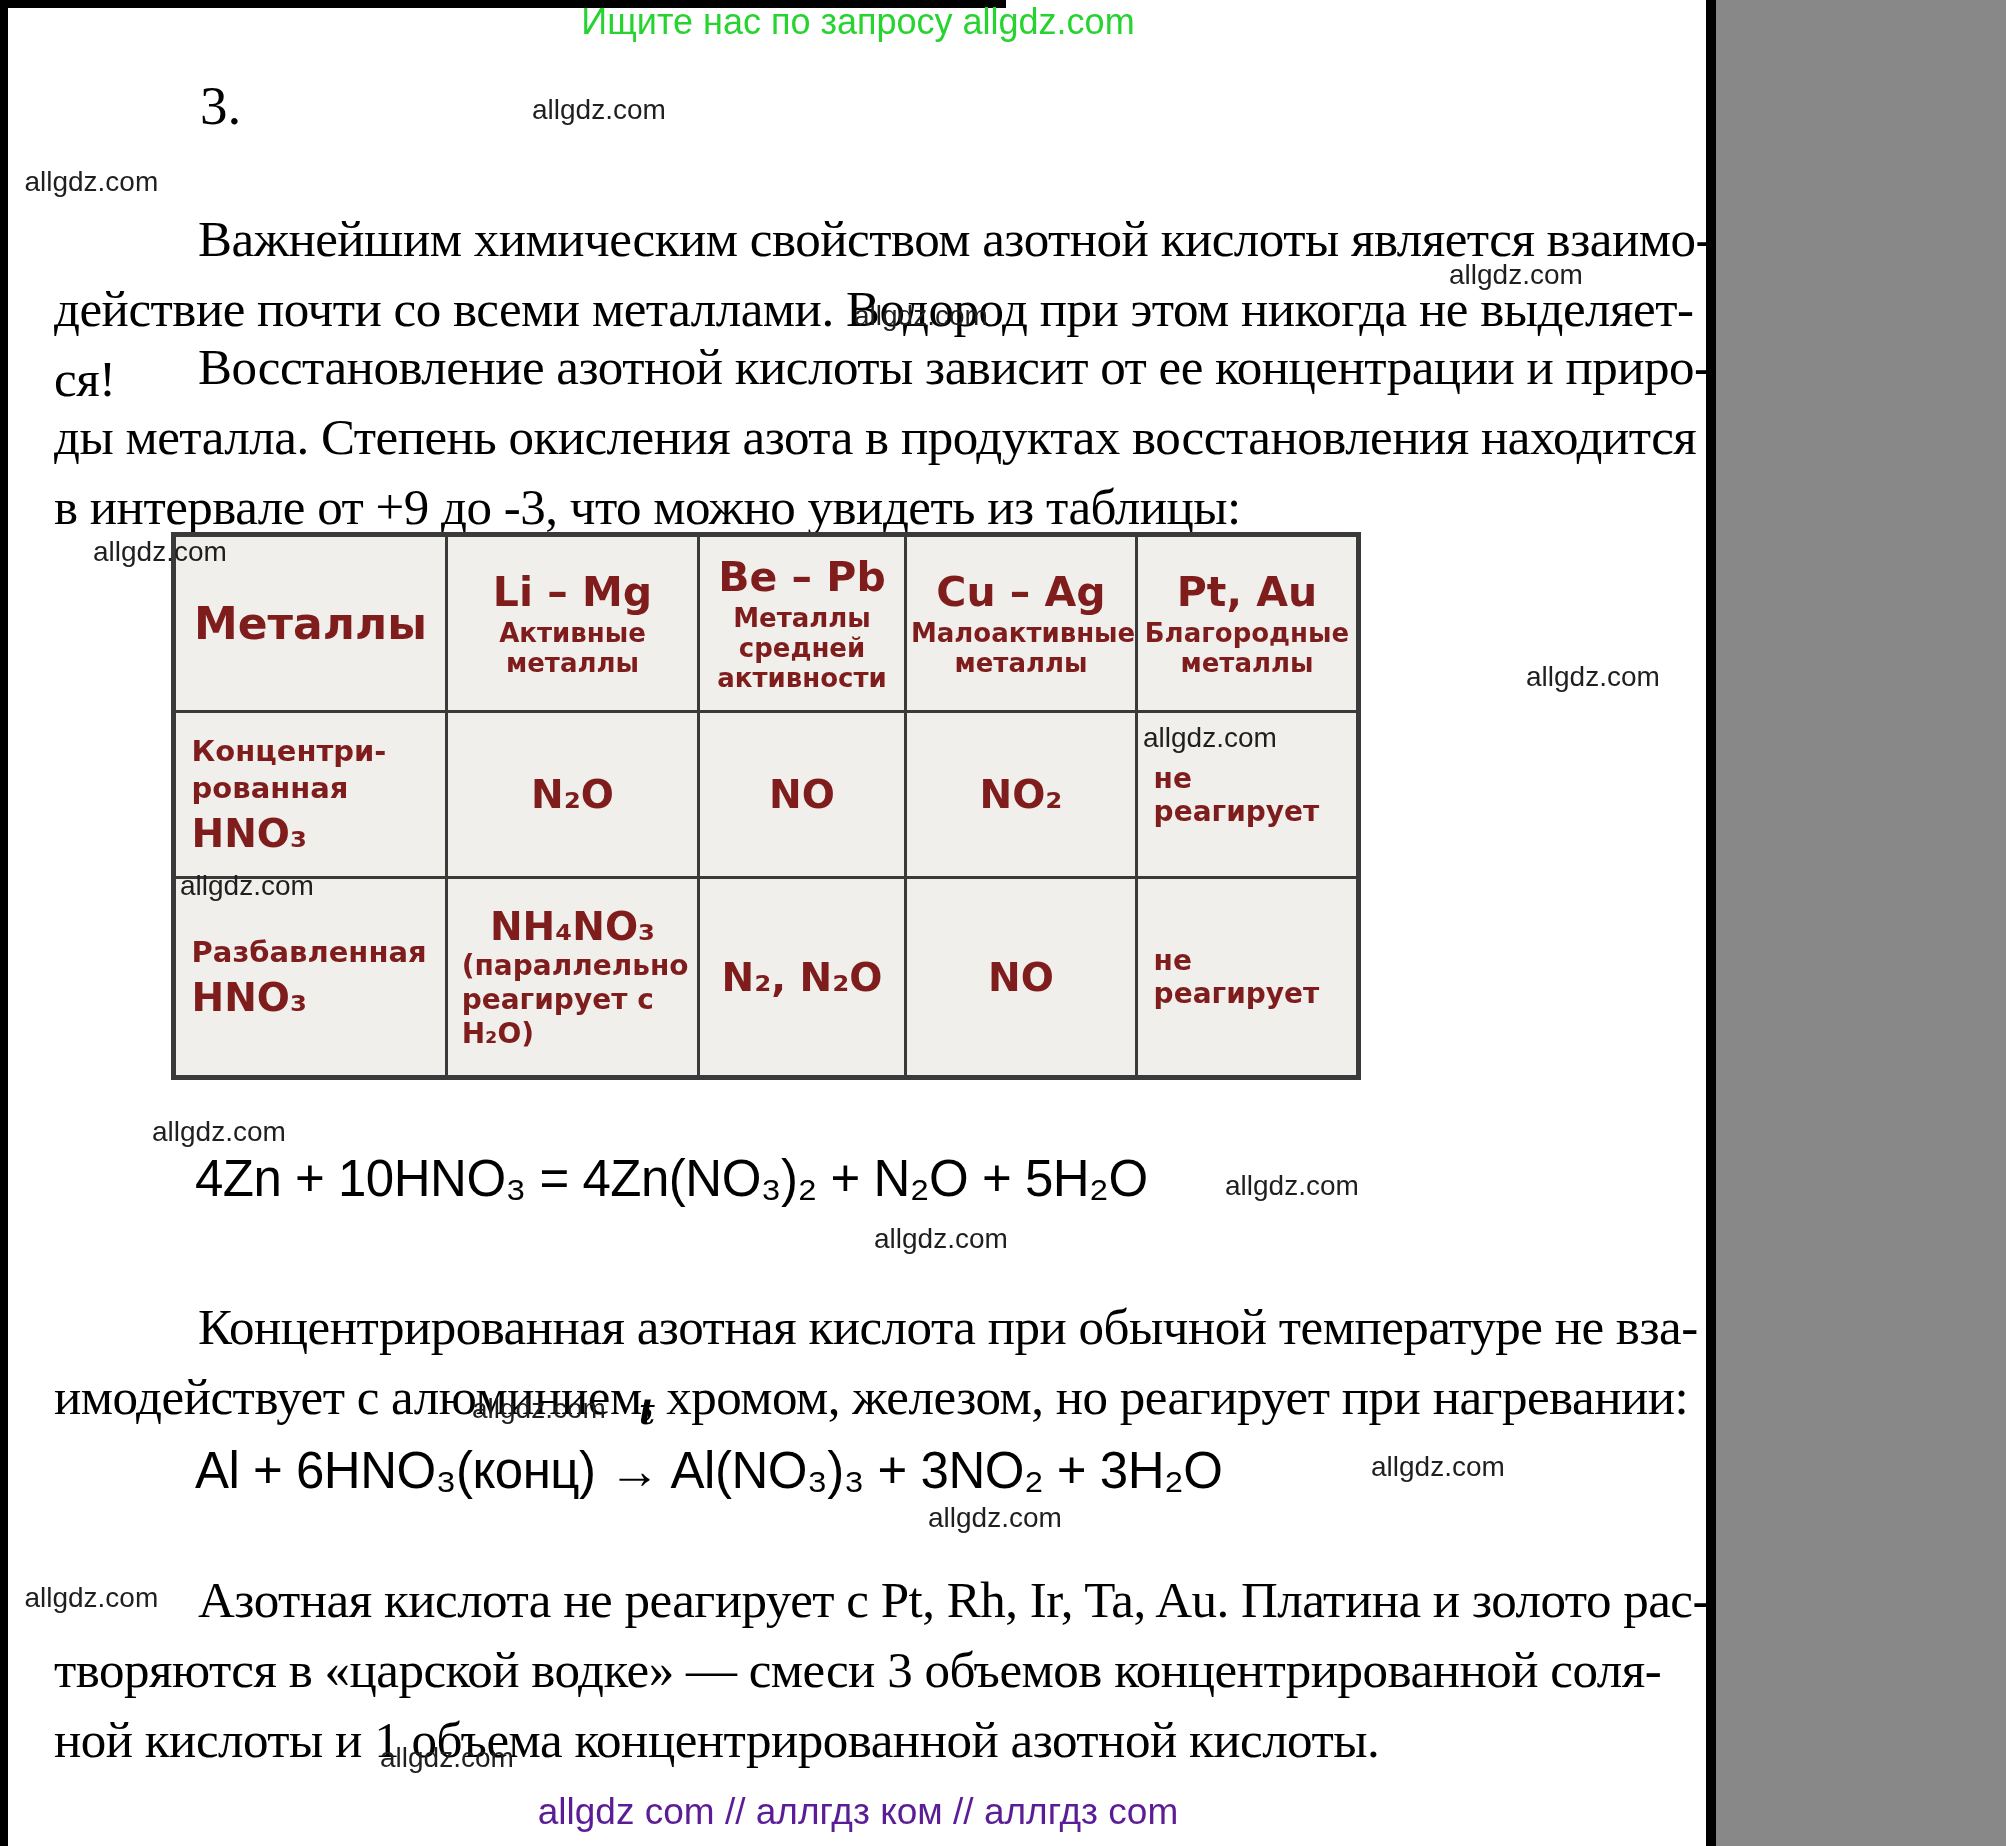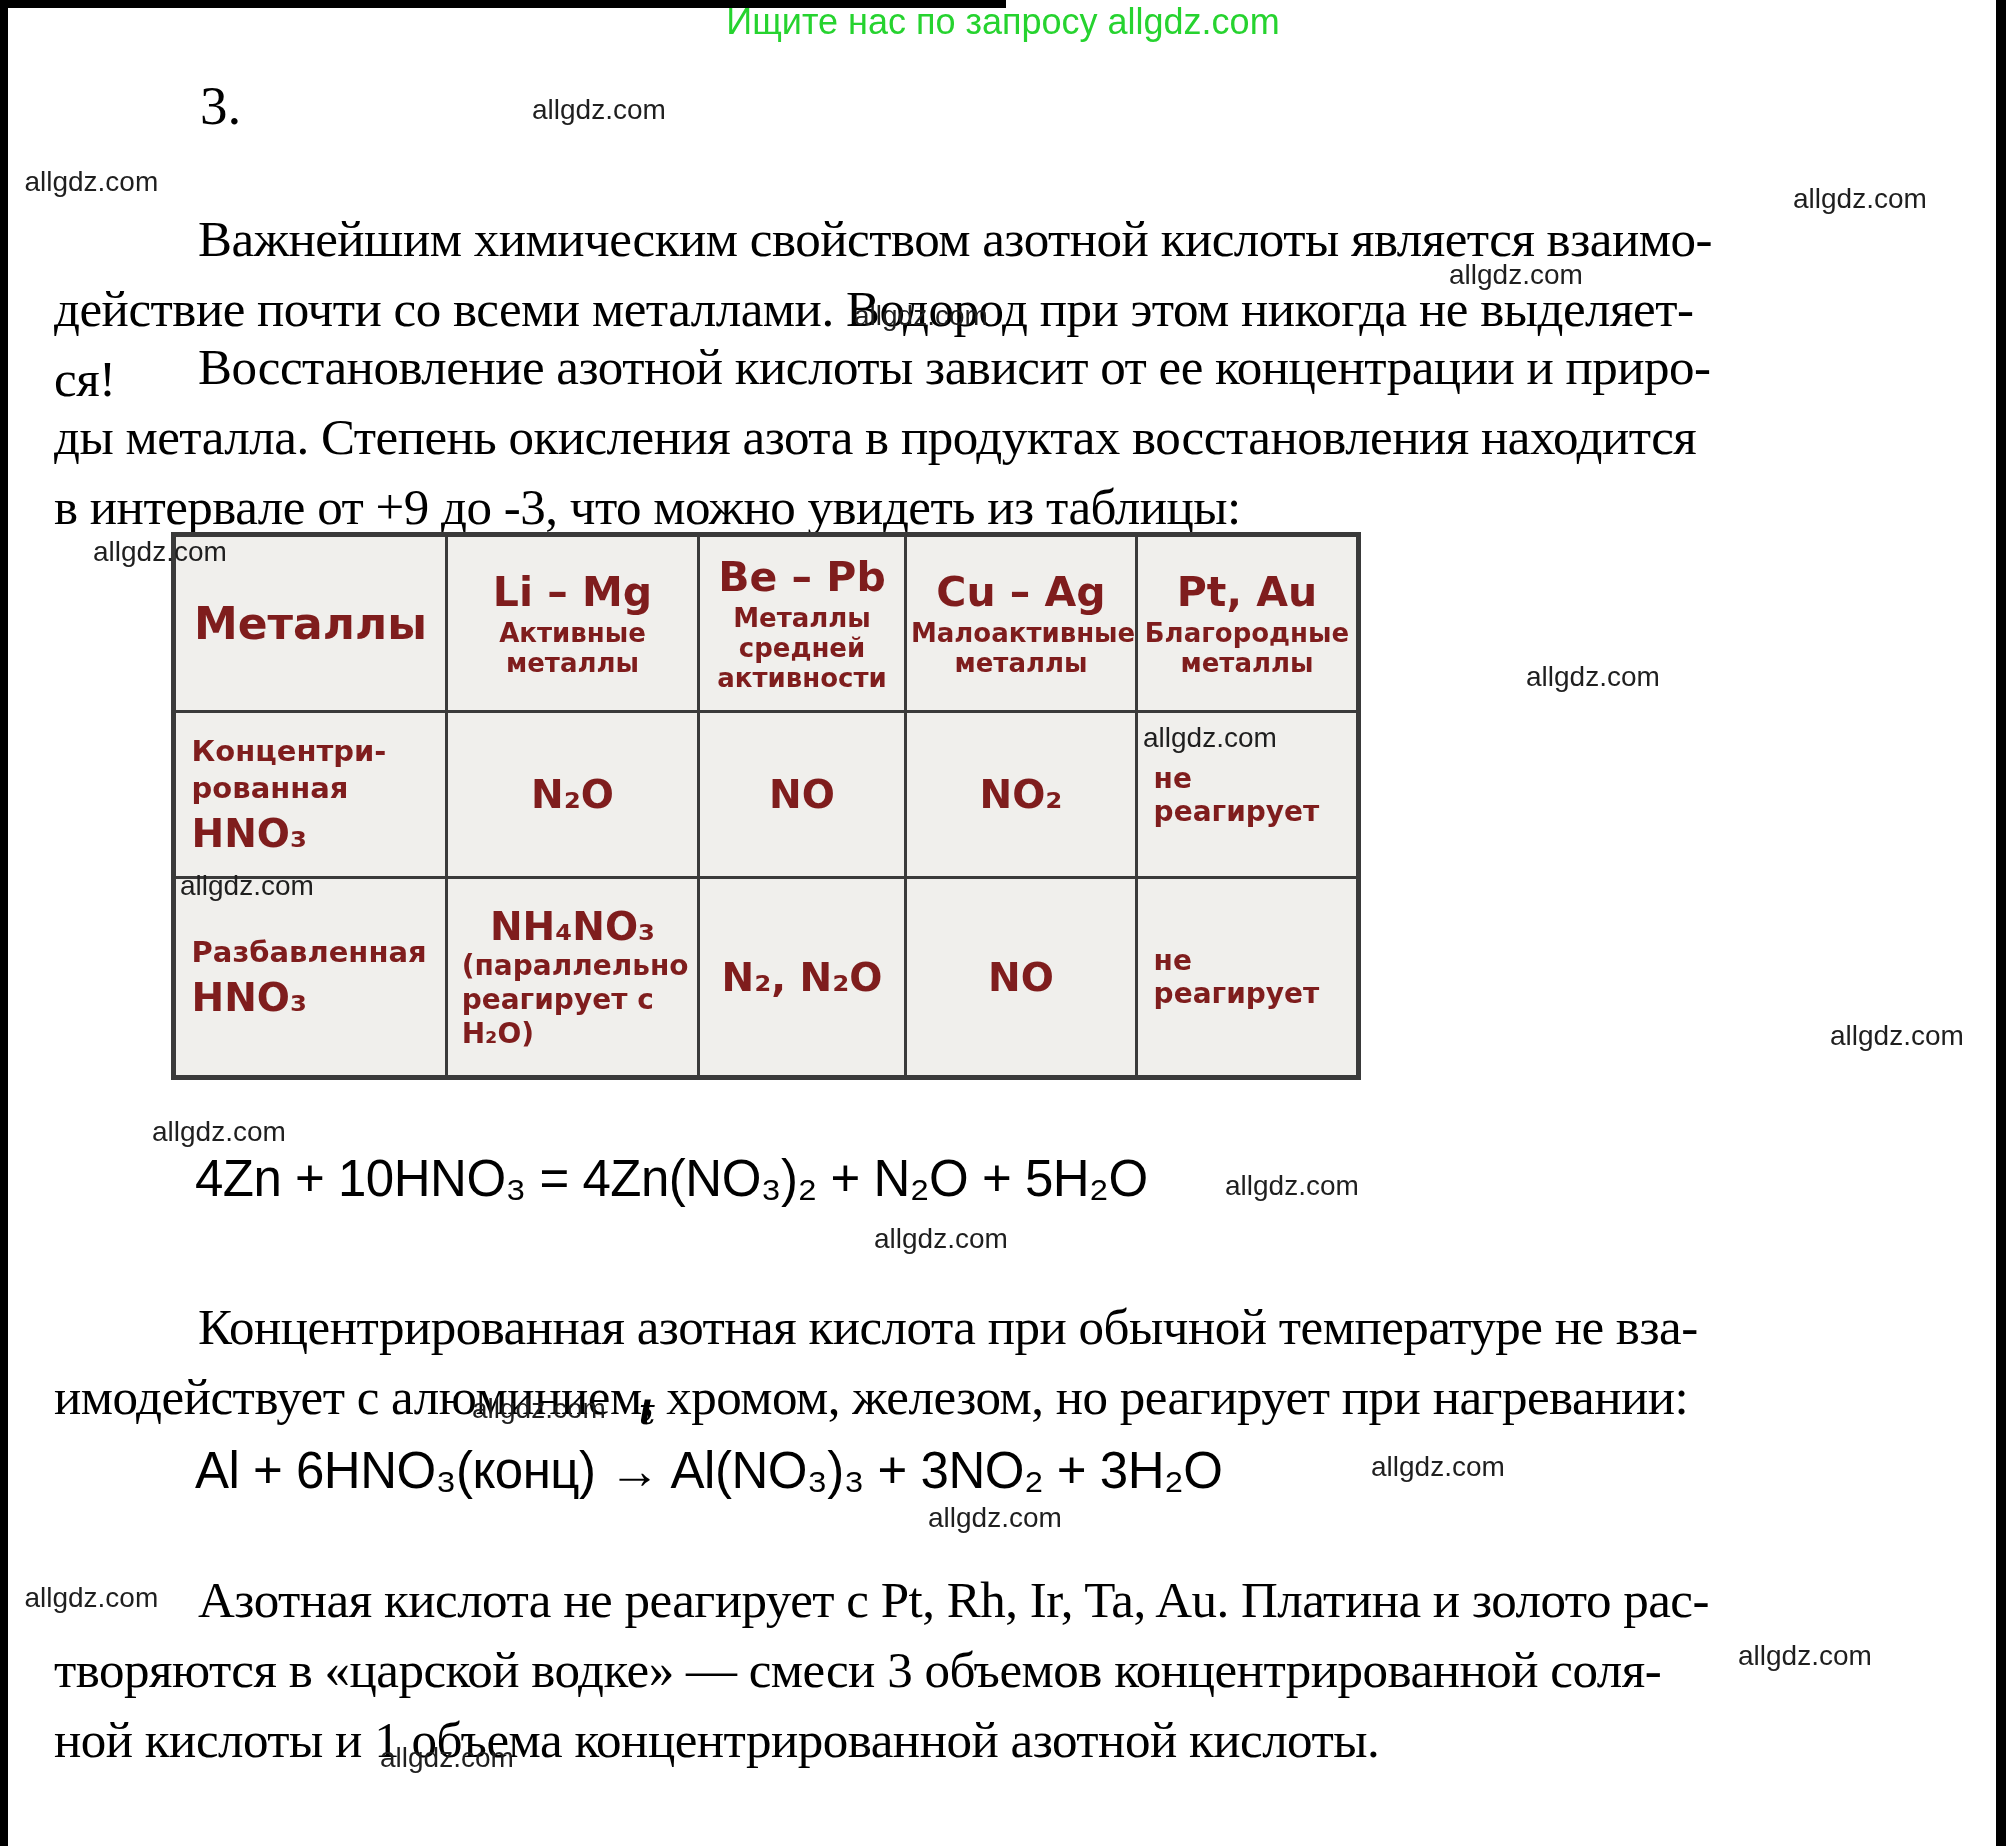--- a/index.html
+++ b/index.html
@@ -1,17 +1,17 @@
 <!DOCTYPE html>
 <html><head>
 <meta charset="utf-8">
 <style>
   html,body{margin:0;padding:0;background:#888;}
   .page{
-    position:relative;width:2006px;height:1846px;background:#ffffff;
+    position:relative;width:1716px;height:1846px;background:#ffffff;
     font-family:"Liberation Serif","DejaVu Serif",serif;color:#000;overflow:hidden;
   }
   .edge{position:absolute;background:#000;}
   .edge-left{left:0;top:0;width:7.8px;height:1846px;}
   .edge-right{right:0;top:0;width:9.8px;height:1846px;}
   .edge-top{left:0;top:0;width:1006px;height:7.8px;}
 
   .promo{
     position:absolute;top:1px;left:0;width:100%;text-align:center;
     font-family:"Liberation Sans","DejaVu Sans",sans-serif;font-size:36px;color:#26d32f;
@@ -200,15 +200,16 @@
   <span class="watermark w11">allgdz.com</span>
   <span class="watermark w12">allgdz.com</span>
   <span class="watermark w13">allgdz.com</span>
   <span class="watermark w14">allgdz.com</span>
   <span class="watermark w15">allgdz.com</span>
   <span class="watermark w16">allgdz.com</span>
   <span class="watermark w17">allgdz.com</span>
   <span class="watermark w18">allgdz.com</span>
   <span class="watermark w19">allgdz.com</span>
 
+  <div class="footer-line">allgdz com  //  аллгдз ком  //  аллгдз com</div>
 
 </div>
 
 
 </body></html>

